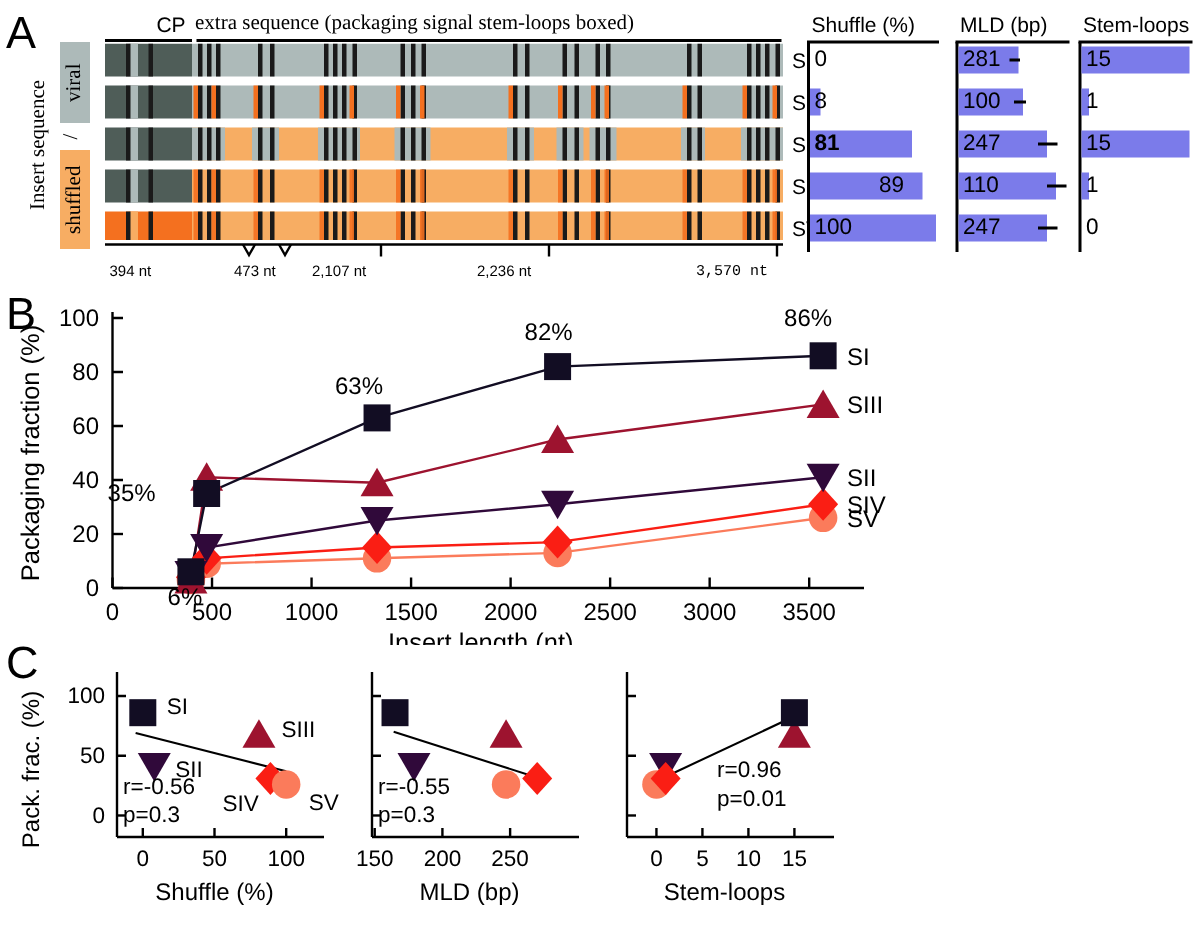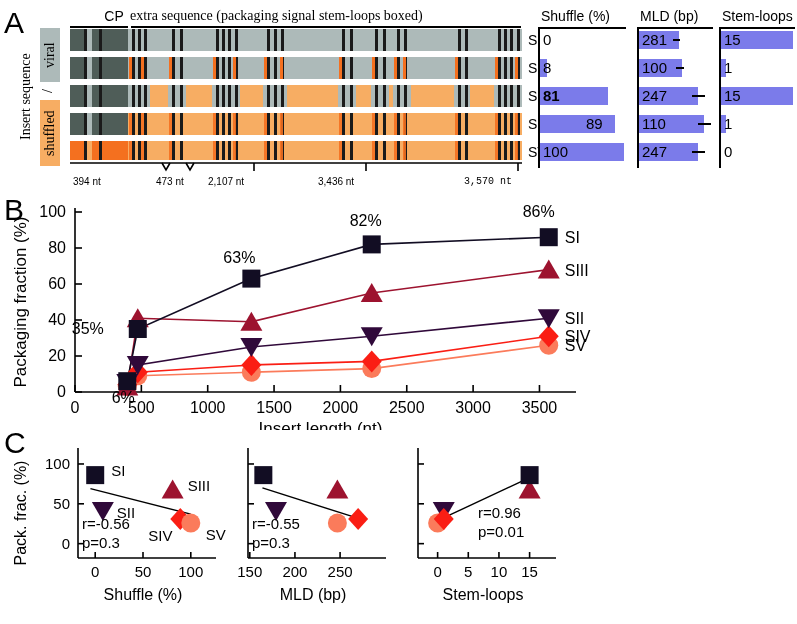--- a/index.html
+++ b/index.html
@@ -247,21 +247,21 @@
       <path d="M 96 3 L 100 10 L 104 3" fill="none" stroke="#000" stroke-width="1.6"></path>
       <path d="M 120 3 L 124 10 L 128 3" fill="none" stroke="#000" stroke-width="1.6"></path>
       <line x1="188" y1="3" x2="188" y2="11" stroke="#000" stroke-width="1.6"></line>
       <line x1="300" y1="3" x2="300" y2="11" stroke="#000" stroke-width="1.6"></line>
       <line x1="452" y1="3" x2="452" y2="11" stroke="#000" stroke-width="1.6"></line>
     </svg>
 </div>
 <div class="abs tick" style="left:73px;top:176px;">394 nt</div>
 <div class="abs tick" style="left:156px;top:176px;">473 nt</div>
 <div class="abs tick" style="left:208px;top:176px;">2,107 nt</div>
-<div class="abs tick" style="left:318px;top:176px;">3,436 nt</div>
+<div class="abs tick" style="left:318px;top:176px;">2,236 nt</div>
 <div class="abs tick" style="left:464px;top:176px;font-family:Liberation Mono, monospace;">3,570 nt</div>
 
 <div class="abs ttl" style="left:541px;top:8px;">Shuffle (%)</div>
 <div class="colrule" style="left:538px;top:27px;width:88px;"></div>
 <div class="colsep" style="left:538px;top:28px;height:140px;"></div>
 <div class="abs" id="bars0" style="left:540px;top:29px;width:100px;height:140px;">
     <div class="hbar" style="left: 0px; top: 2px; width: 0px;"></div>
     <div class="barnum" style="left: 3px; top: 2px;">0</div>
     <div class="hbar" style="left: 0px; top: 30px; width: 6.72px;"></div>
     <div class="barnum" style="left: 3px; top: 30px;">8</div>

